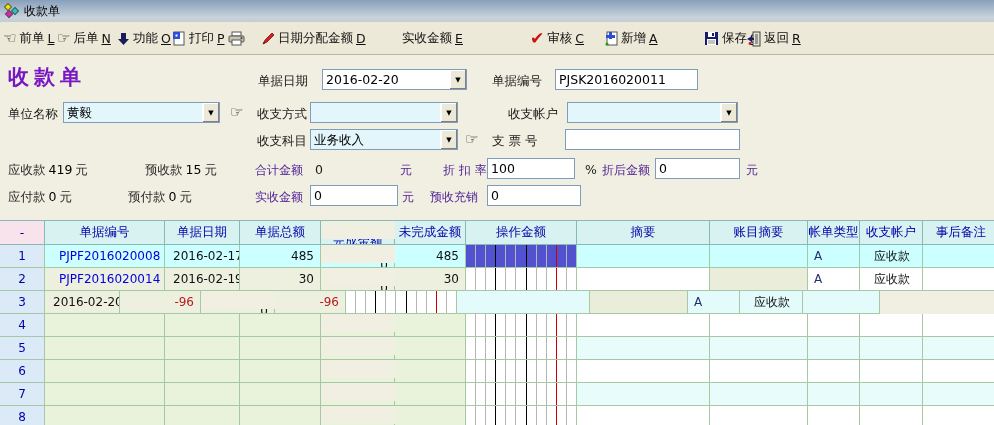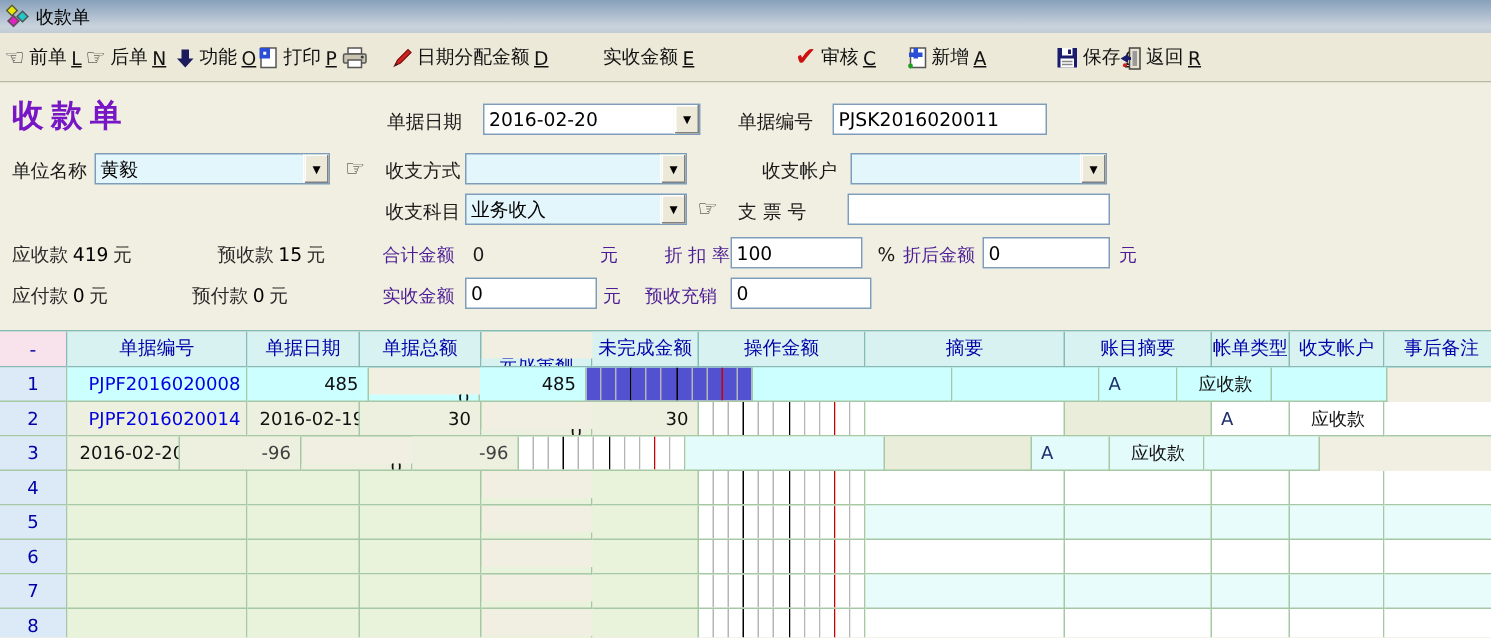--- a/index.html
+++ b/index.html
@@ -63,21 +63,21 @@
   .col3 { width:81px; } .col4 { width:74px;margin-top:18px; } .col5 { width:71px; }
   .col6 { width:111px;text-align:right; } .col7 { width:133px; } .col8 { width:98px; }
   .col9 { width:52px; } .col10 { width:63px; } .col11 { width:77px; }
 
   .cell.col0 { background:#DCE9F7; color:#0000A8; justify-content:center; }
   .cell.col1 { color:#0000E0; padding-left:14px; }
   .cell.col2 { padding-left:8px; }
   .cell.col3, .cell.col4, .cell.col5 { justify-content:flex-end; padding-right:6px; }
   .cell.col9 { padding-left:6px; color:#20306e; }
   .cell.col10 { padding-left:14px; }
-  .neg { color:#404040; }
+  .neg { color:#b91c1c; }
 
   
   .data .col1,.data .col2,.data .col3,.data .col4,.data .col5 { background:#EDF0DF; }
   .data .col7,.data .col9,.data .col10,.data .col11 { background:#FFFFFF; }
   .data .col8 { background:#E9EDD9; }
   .data.alt .col7,.data.alt .col9,.data.alt .col10,.data.alt .col11 { background:#E4FBFB; }
   .empty .col1,.empty .col2,.empty .col3,.empty .col4,.empty .col5 { background:#E9F2DB; }
   .empty .col7,.empty .col8,.empty .col9,.empty .col10,.empty .col11 { background:#FFFFFF; }
   .empty.alt .col7,.empty.alt .col8,.empty.alt .col9,.empty.alt .col10,.empty.alt .col11 { background:#E8FCFC; }
   .sel .col1,.sel .col2,.sel .col3,.sel .col4,.sel .col5,.sel .col7,.sel .col8,
@@ -287,20 +287,21 @@
     <div class="hcell col7">摘要</div>
     <div class="hcell col8">账目摘要</div>
     <div class="hcell col9">帐单类型</div>
     <div class="hcell col10">收支帐户</div>
     <div class="hcell col11">事后备注</div>
   </div>
   <div id="tbody">
       <div class="trow sel alt">
         <div class="cell col0">1</div>
         <div class="cell col1">PJPF2016020008</div>
+        <div class="cell col2">2016-02-17</div>
         <div class="cell col3">485</div>
         <div class="cell col4">0</div>
         <div class="cell col5">485</div>
         <div class="cell col6">
           <div class="dgrid">
             <span class="dcell"></span>
             <span class="dcell"></span>
             <span class="dcell k3"></span>
             <span class="dcell"></span>
             <span class="dcell"></span>

